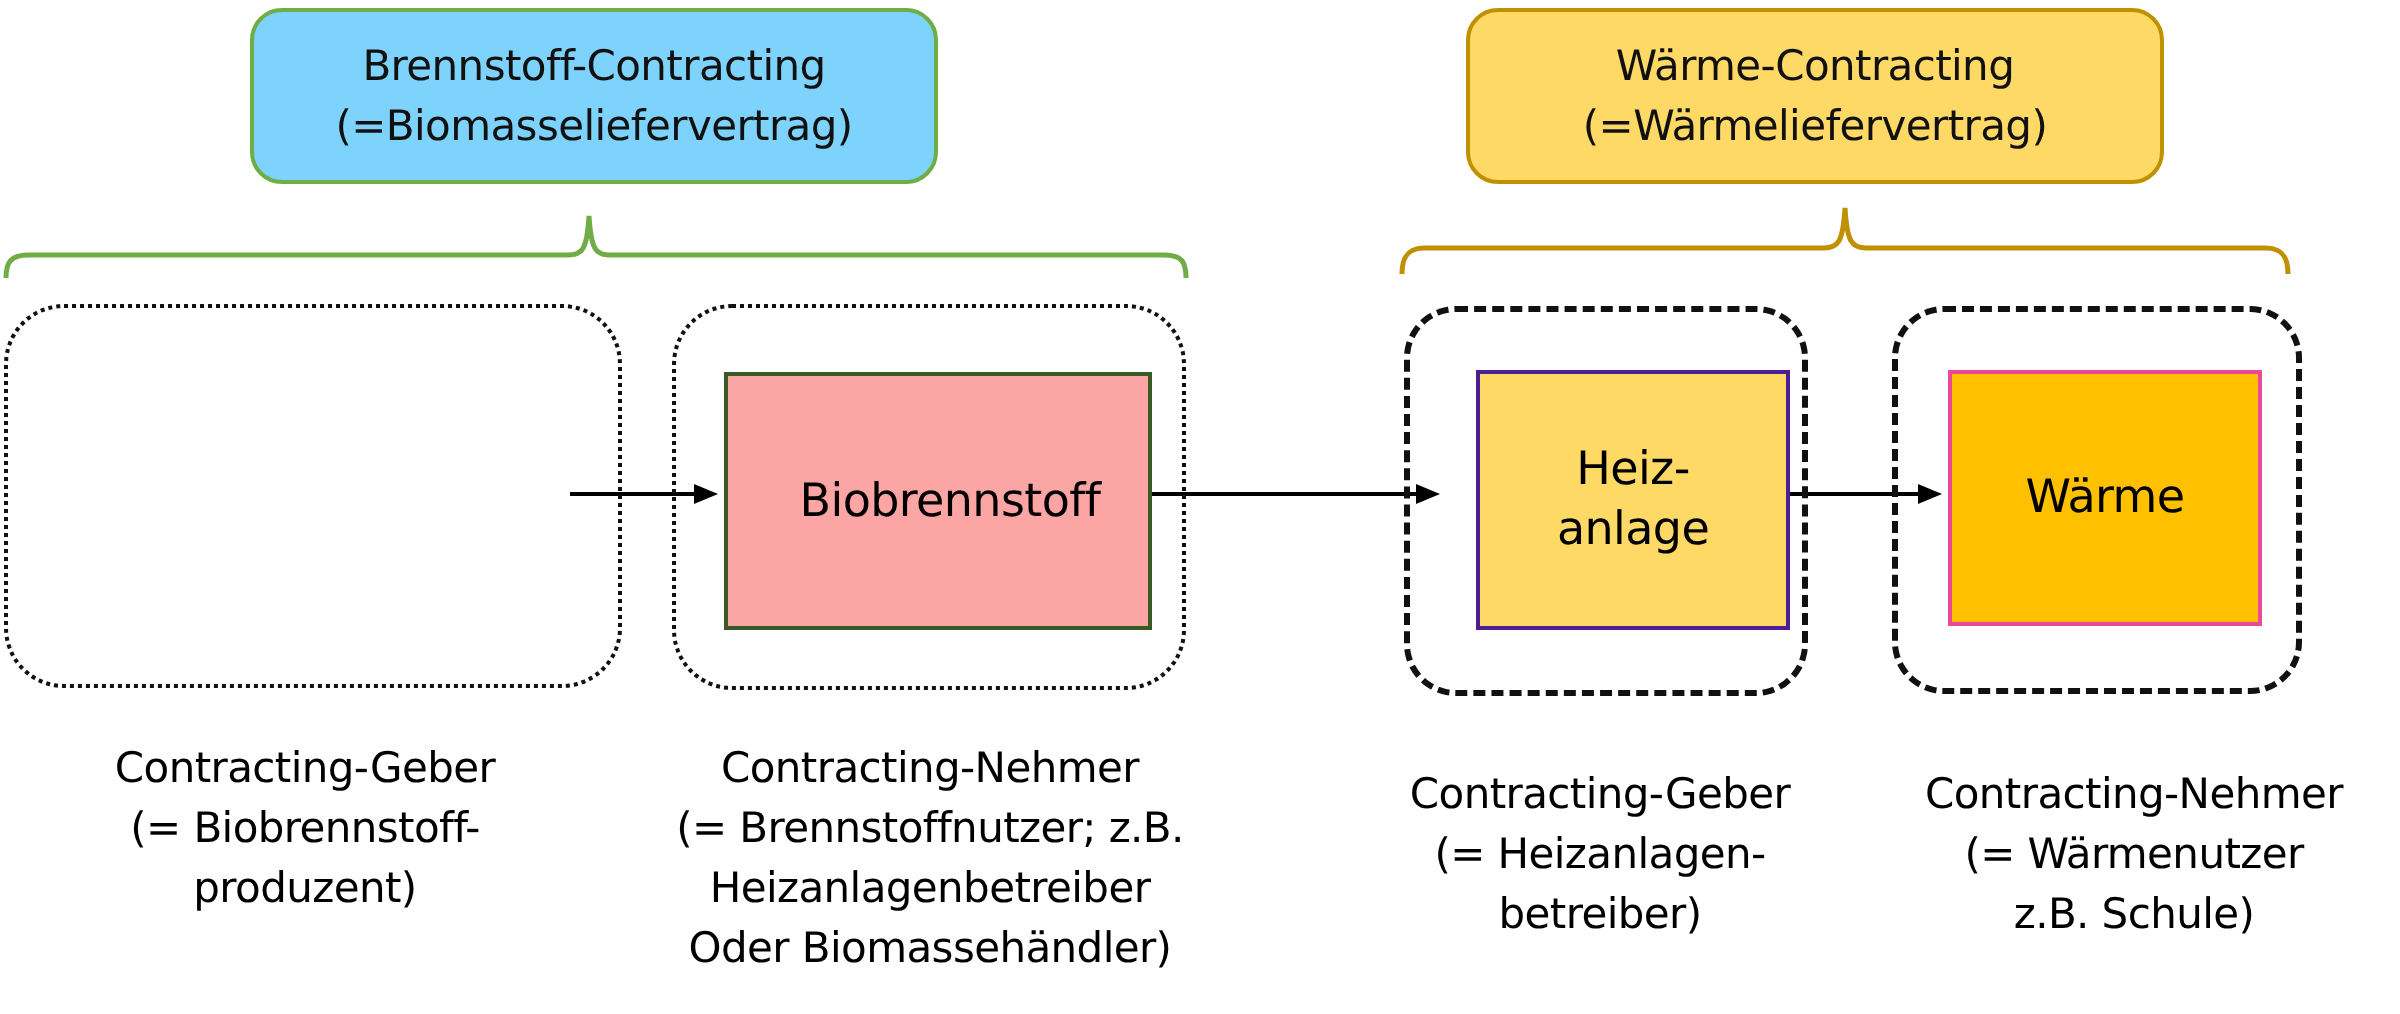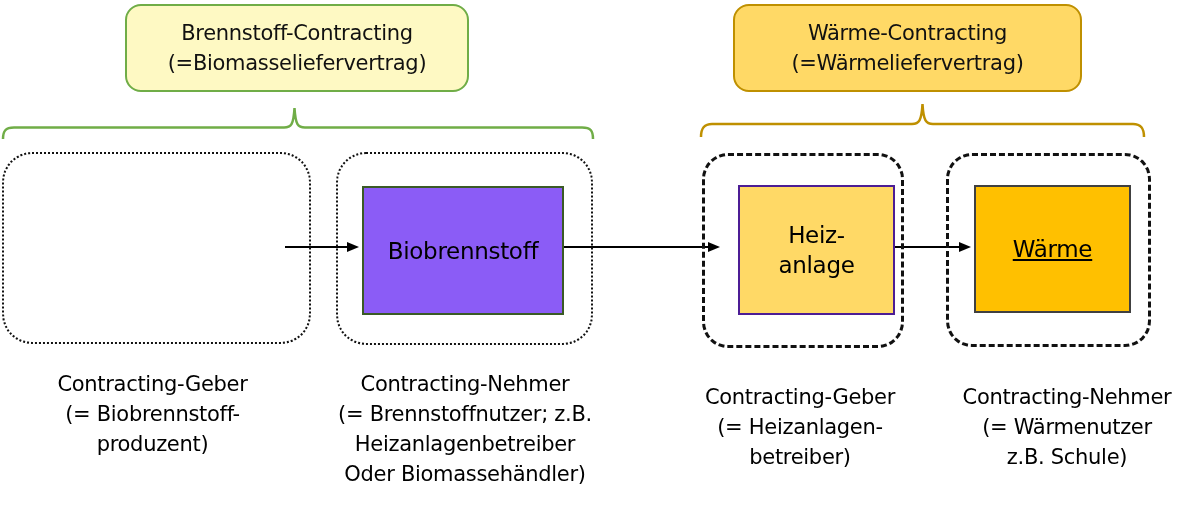--- a/index.html
+++ b/index.html
@@ -9,44 +9,44 @@
     overflow:hidden;
   }
   .pre{white-space:pre-line;}
   
   .contract-box{
     position:absolute;display:flex;align-items:center;justify-content:center;
     text-align:center;border-radius:16px;font-size:21px;line-height:30px;
     letter-spacing:-0.3px;
   }
   .contract-box.green{left:125px;top:4px;width:340px;height:84px;
-    background:#fef9c3;border:2px solid #70AD47;}
+    background:#7dd3fc;border:2px solid #70AD47;}
   .contract-box.yellow{left:733px;top:4px;width:345px;height:84px;
     background:#FFD966;border:2px solid #BF9000;}
   
   .group{position:absolute;background:transparent;}
   .group.dotted{border:2.5px dotted #111;border-radius:30px;}
   .group.dashed{border:3px dashed #111;border-radius:26px;}
   .g1{left:2px;top:152px;width:305px;height:188px;}
   .g2{left:336px;top:152px;width:253px;height:189px;}
   .g3{left:702px;top:153px;width:196px;height:189px;}
   .g4{left:946px;top:153px;width:199px;height:188px;}
   
   .node{
     position:absolute;display:flex;align-items:center;justify-content:center;
     text-align:center;font-size:23px;line-height:30px;letter-spacing:-0.3px;color:#000;
   }
   .node.florafuel{left:25px;top:185px;width:258px;height:126px;
     background:#A9D18E;border:2px solid #385723;}
   .node.biobrennstoff{left:362px;top:186px;width:198px;height:125px;
-    background:#8b5cf6;border:2px solid #3A5A25;}
+    background:#fca5a5;border:2px solid #3A5A25;padding-left:12px;}
   .node.heizanlage{left:723px;top:185px;width:153px;height:126px;
     background:#FFD966;border:2px solid #4c1d95;margin-left:15px;}
   .node.waerme{left:974px;top:185px;width:153px;height:124px;
-    background:#FFC000;border:2px solid #404040;text-decoration:underline;}
+    background:#FFC000;border:2px solid #ec4899;}
   
   .role{
     position:absolute;text-align:center;font-size:21px;line-height:30px;
     letter-spacing:-0.3px;color:#000;
   }
   .r1{left:5px;top:369px;width:295px;}
   .r2{left:297px;top:369px;width:336px;}
   .r3{left:682px;top:382px;width:236px;}
   .r4{left:938px;top:382px;width:258px;}
   svg.overlay{position:absolute;left:0;top:0;pointer-events:none;}

